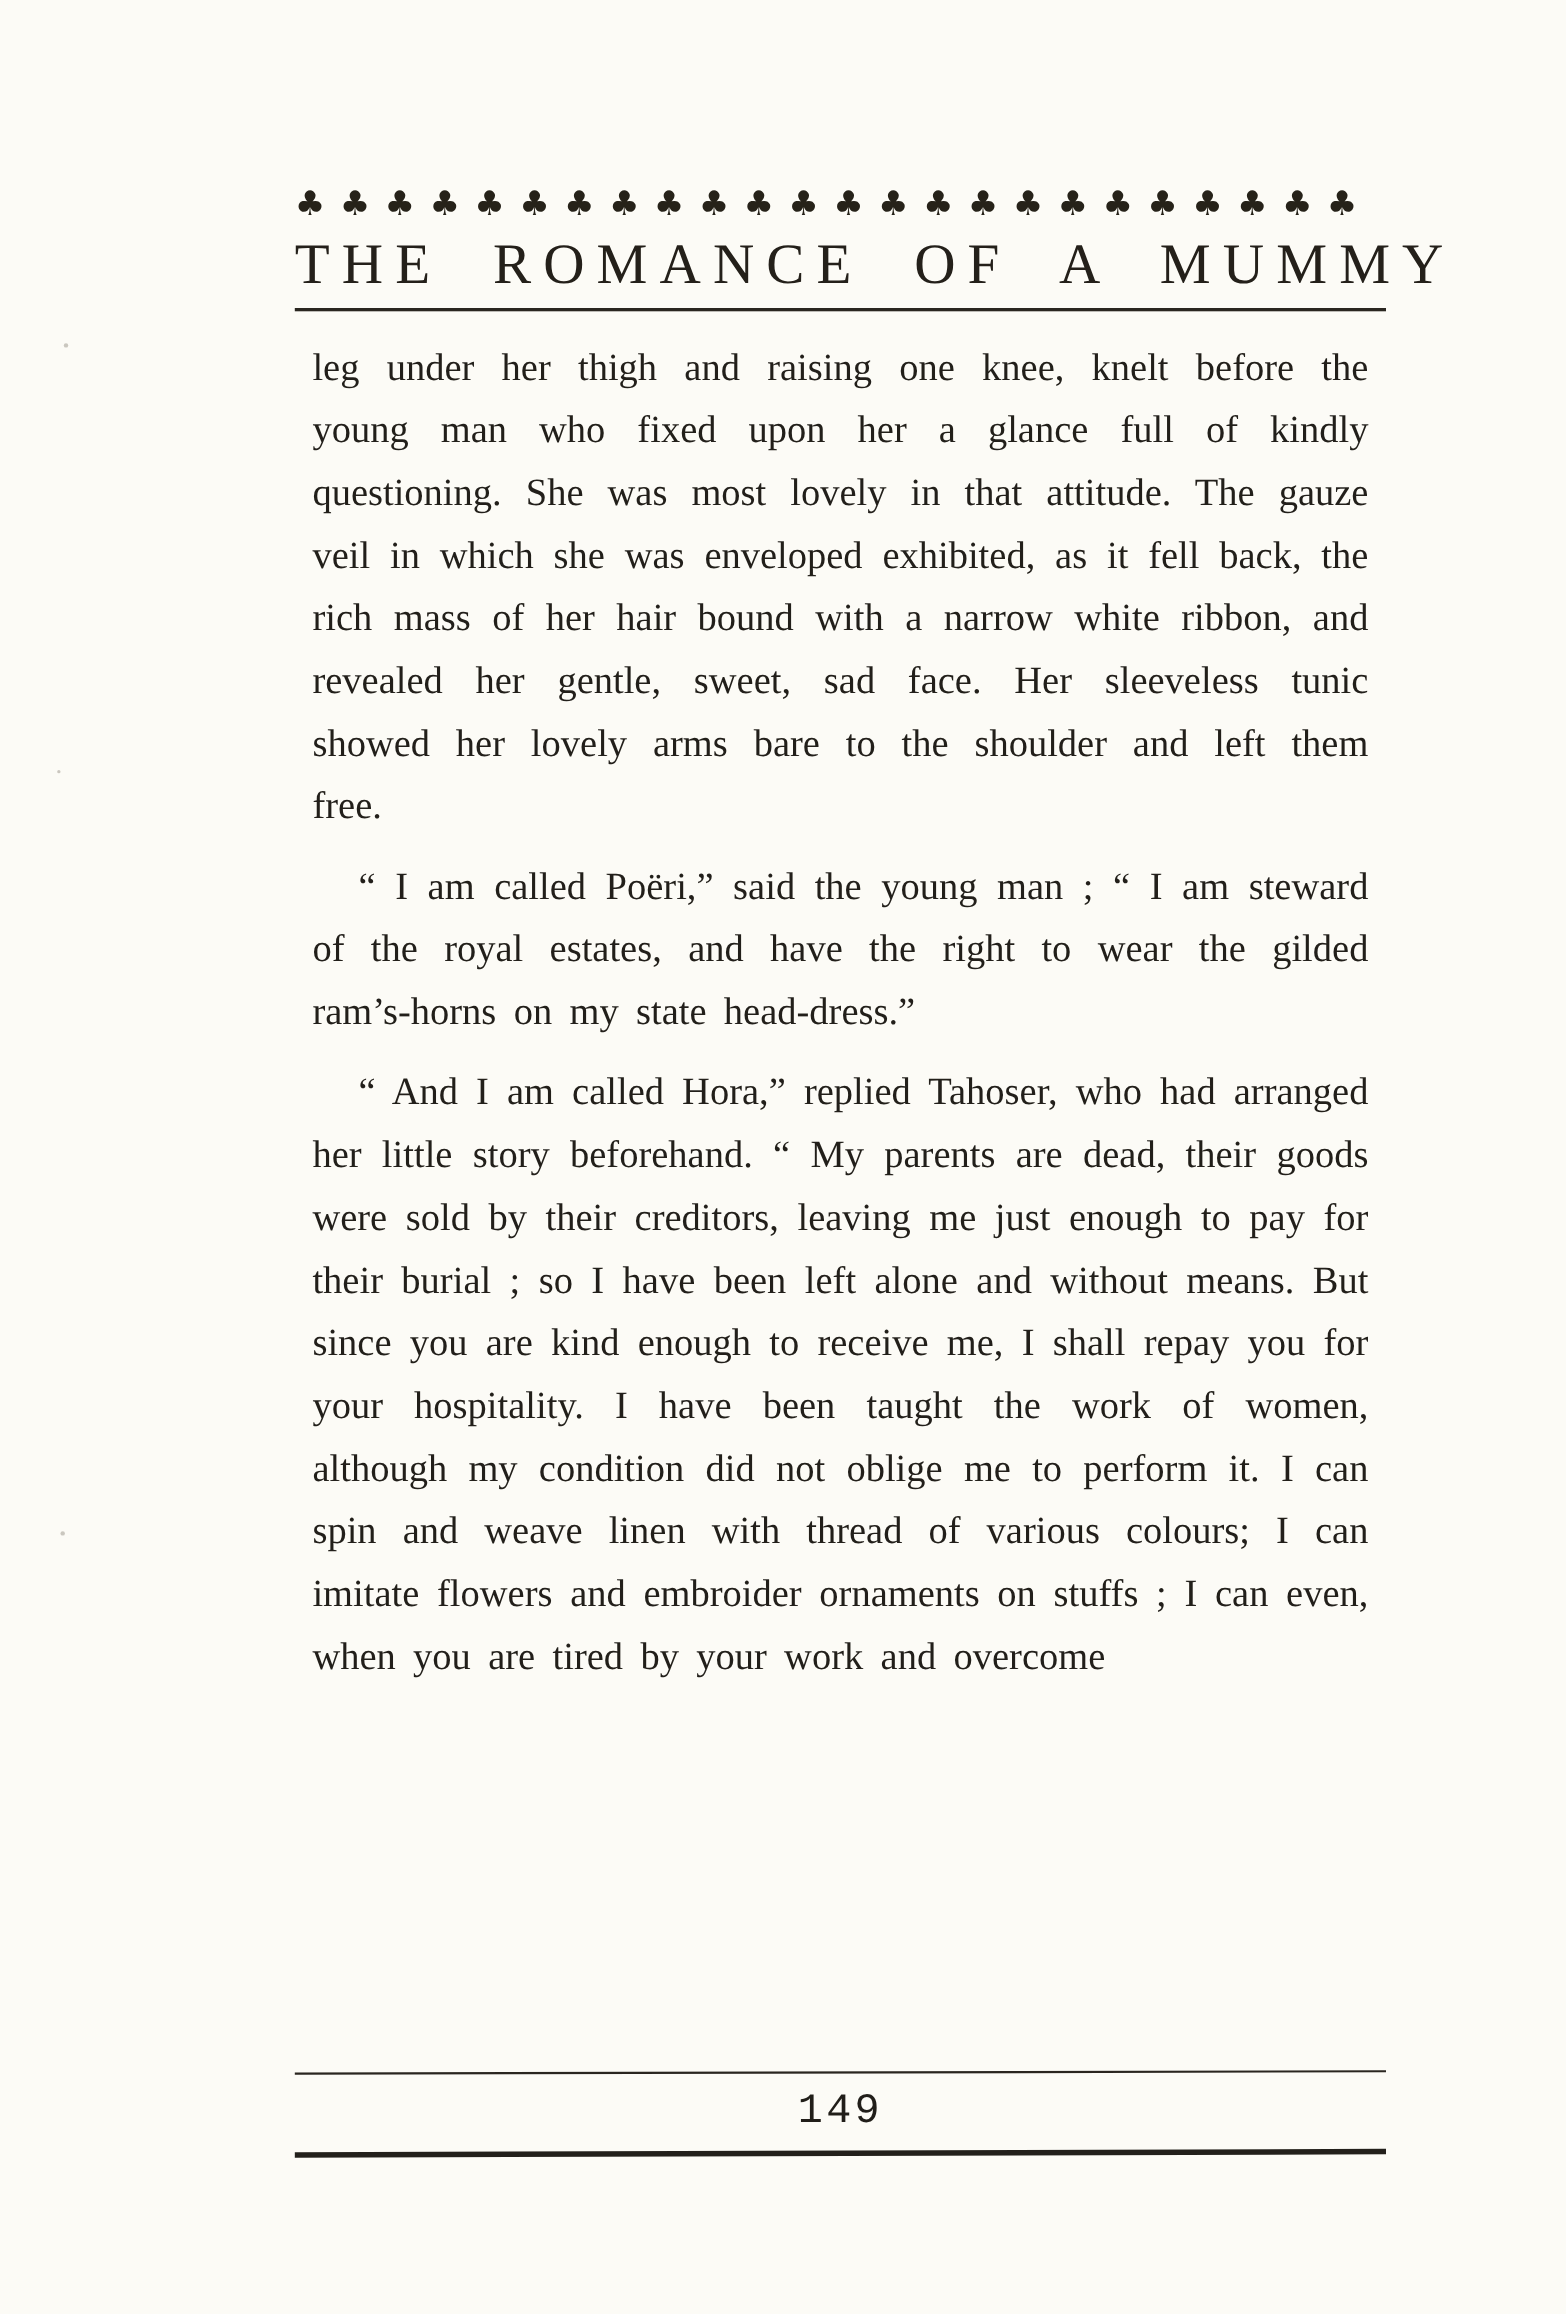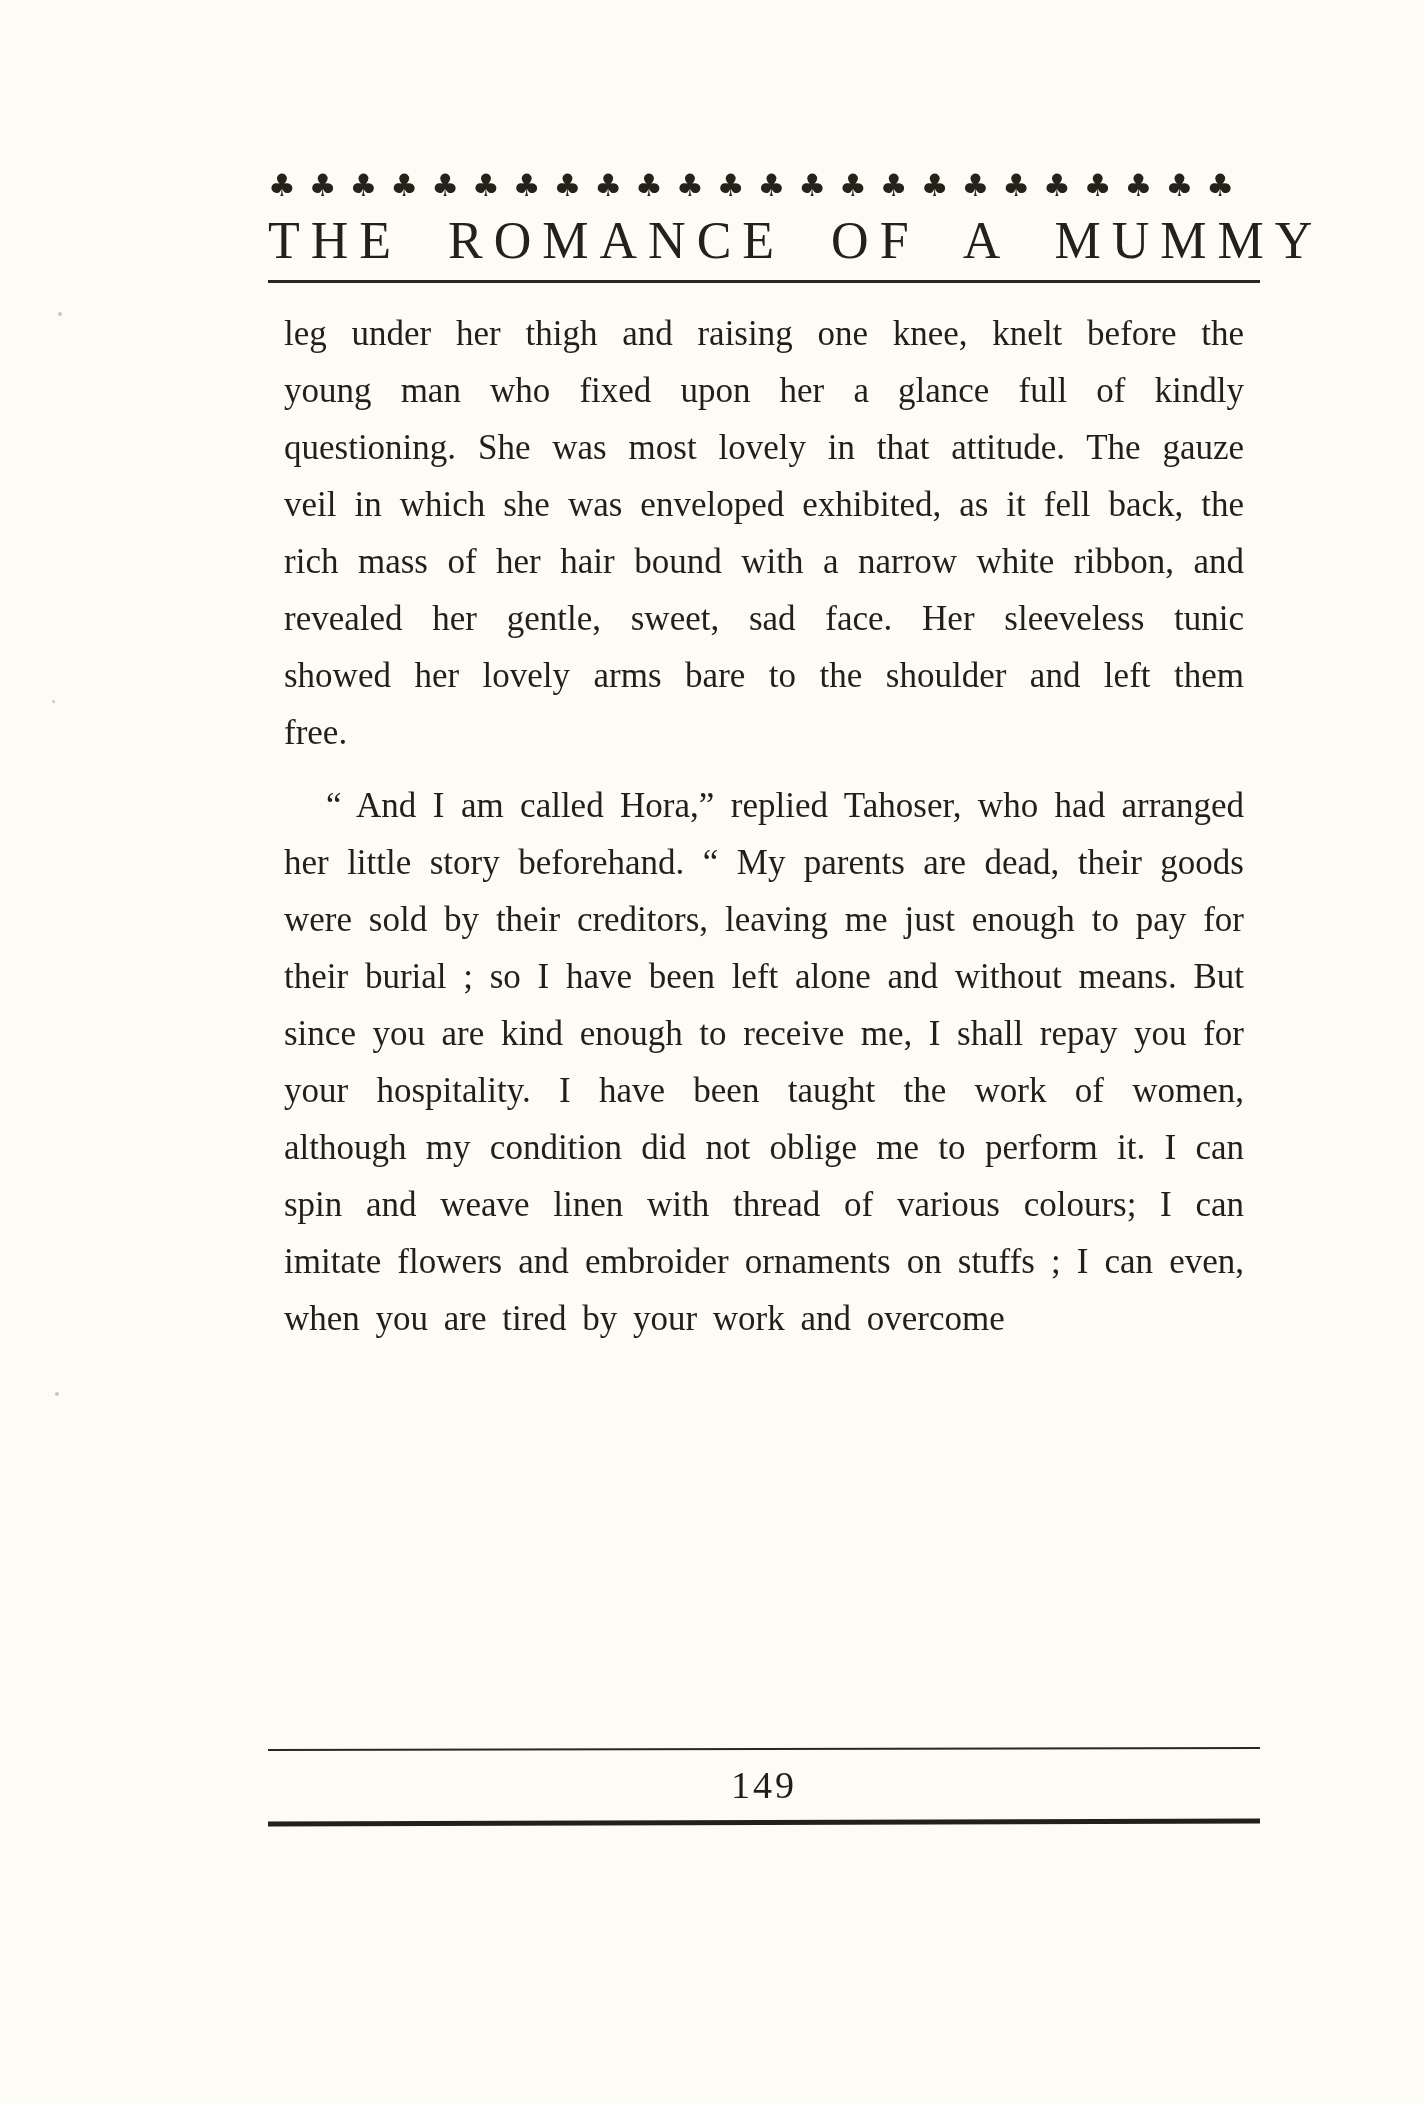--- a/index.html
+++ b/index.html
@@ -58,22 +58,23 @@
   }
   .body-text p {
     margin: 16px;
   }
   .body-text p.indented {
     text-indent: 42px;
   }
   .footer {
     position: absolute;
     left: 268px;
-    top: 1748px;
+    top: 1883px;
     width: 992px;
+    font-family: Liberation Mono, monospace;
   }
   .footer-rule-top {
     border: 0;
     border-top: 2px solid #2a2620;
     width: 100%;
     margin: 0;
     transform: rotate(-0.12deg);
   }
   .page-number {
     text-align: center;
@@ -111,20 +112,21 @@
   <div class="content">
 
     <div class="ornament-row">♣♣♣♣♣♣♣♣♣♣♣♣♣♣♣♣♣♣♣♣♣♣♣♣</div>
 
     <div class="page-title">THE ROMANCE OF A MUMMY</div>
 
     <hr class="title-rule">
 
     <div class="body-text">
       <p>leg under her thigh and raising one knee, knelt before the young man who fixed upon her a glance full of kindly questioning. She was most lovely in that attitude. The gauze veil in which she was enveloped exhibited, as it fell back, the rich mass of her hair bound with a narrow white ribbon, and revealed her gentle, sweet, sad face. Her sleeveless tunic showed her lovely arms bare to the shoulder and left them free.</p>
+      <p class="indented">“ I am called Poëri,” said the young man ; “ I am steward of the royal estates, and have the right to wear the gilded ram’s-horns on my state head-dress.”</p>
       <p class="indented">“ And I am called Hora,” replied Tahoser, who had arranged her little story beforehand. “ My parents are dead, their goods were sold by their creditors, leaving me just enough to pay for their burial ; so I have been left alone and without means. But since you are kind enough to receive me, I shall repay you for your hospitality. I have been taught the work of women, although my condition did not oblige me to perform it. I can spin and weave linen with thread of various colours; I can imitate flowers and embroider ornaments on stuffs ; I can even, when you are tired by your work and overcome</p>
     </div>
 
   </div>
 
   <div class="footer">
     <hr class="footer-rule-top">
     <div class="page-number">149</div>
     <hr class="footer-rule-bottom">
   </div>

